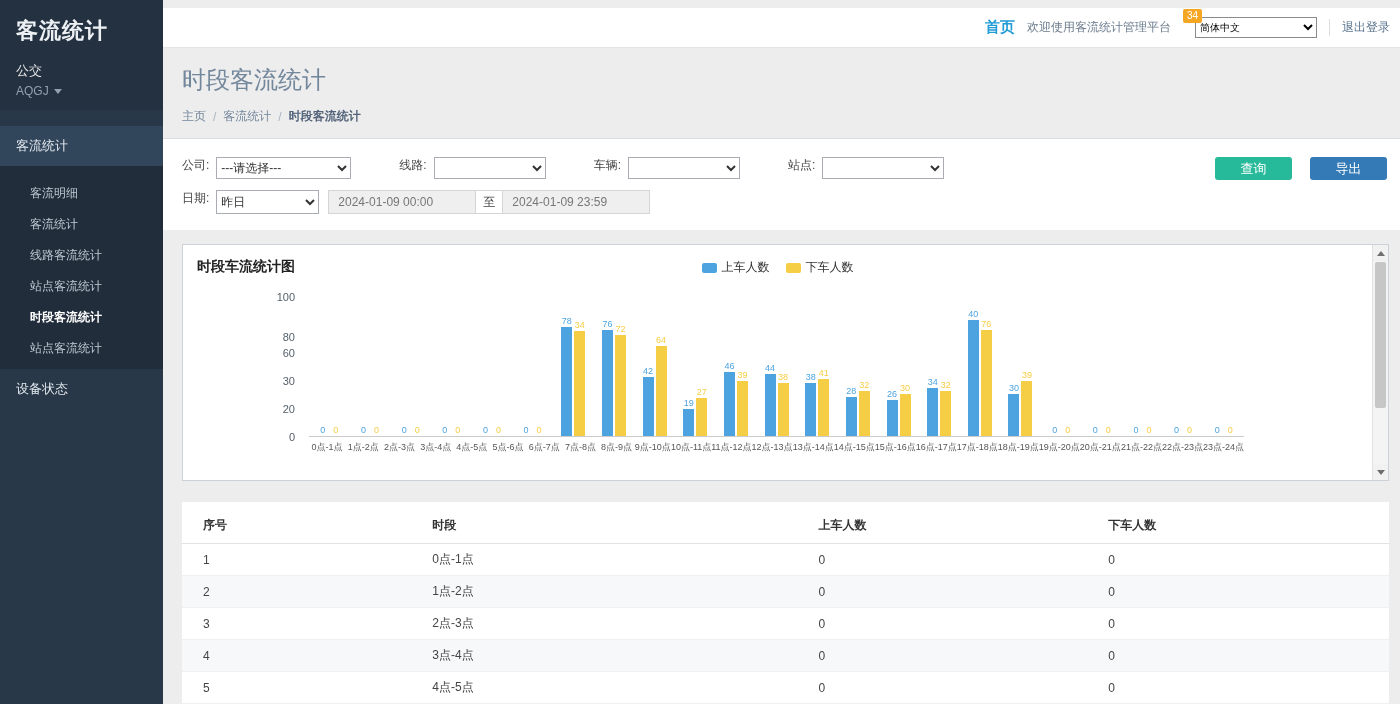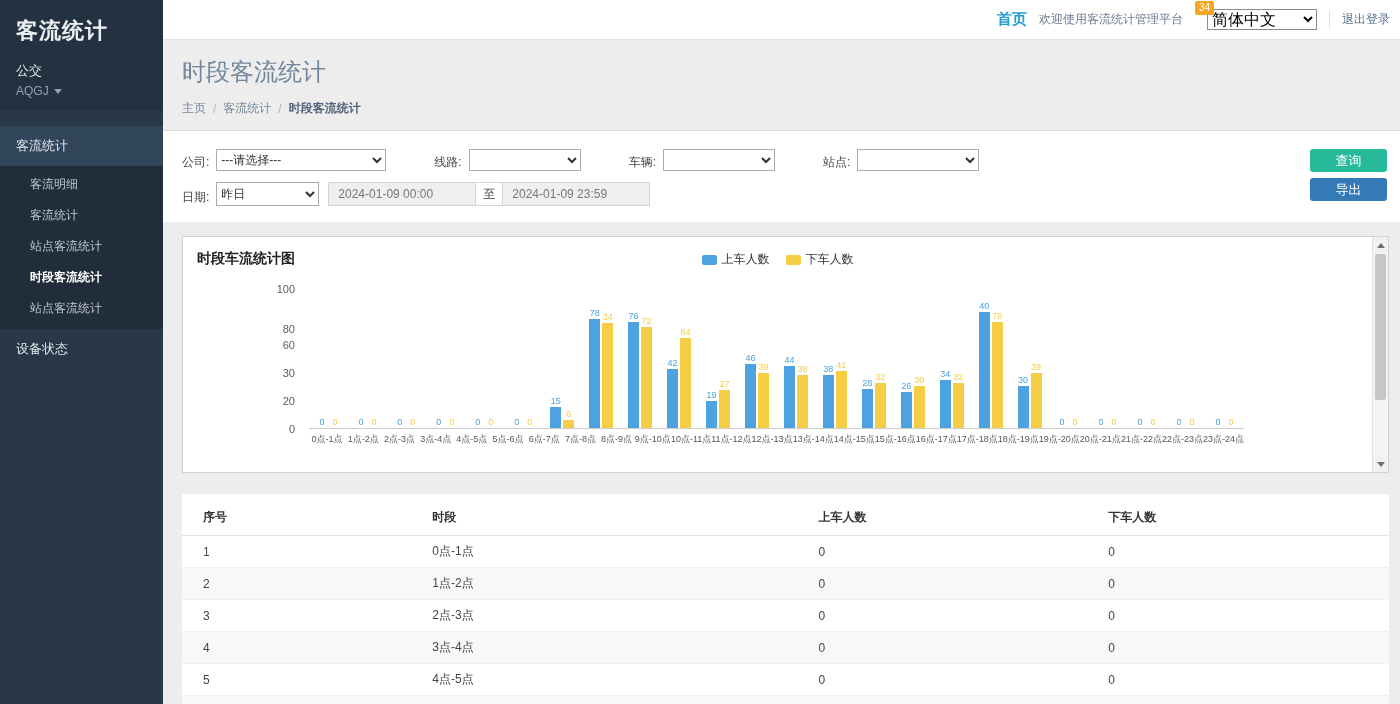--- a/index.html
+++ b/index.html
@@ -10,60 +10,60 @@
   
   .sidebar { width:163px; flex-shrink:0; background:#283848; height:704px; }
   .brand-area { background:#233140; padding:16px 16px 12px; }
   .brand { font-size:22px; font-weight:bold; color:#EDF1F4; letter-spacing:1px; }
   .org { margin-top:16px; font-size:13px; color:#E7E7E7; }
   .org-code { margin-top:4px; font-size:12px; color:#93A1AE; cursor:pointer; display:flex; align-items:center; gap:5px; }
   .caret-down { width:0; height:0; border-left:4px solid transparent; border-right:4px solid transparent; border-top:5px solid #93A1AE; display:inline-block; }
   .menu { margin-top:16px; }
   .menu-header { padding:11px 16px; font-size:13px; color:#E2E8EE; cursor:pointer; }
   .menu-header.open { background:#31455B; }
-  .submenu { background:#212D3A; padding:3px 0 5px; }
+  .submenu { background:#212D3A; padding:12px 0 5px; }
   .submenu-item { padding:7px 16px 7px 30px; font-size:12px; color:#BFC9D4; cursor:pointer; }
   .submenu-item.active { color:#FFFFFF; font-weight:bold; }
 
   
-  .main { flex:1; display:flex; flex-direction:column; background:#EDEDED; overflow:hidden; }
+  .main { flex:1; display:flex; flex-direction:column; background:#EDEDED; overflow:hidden;margin-top:8px; }
 
   
   .topbar { height:40px; background:#FFFFFF; border-bottom:1px solid #E4E4E4; display:flex; align-items:center; justify-content:flex-end; padding:0 10px; gap:12px; flex-shrink:0; }
   .home-link { font-size:15px; font-weight:bold; color:#219CD7; text-decoration:none; cursor:pointer; }
   .welcome { font-size:12px; color:#6B7B8D; }
   .lang-wrap { position:relative; margin-left:12px; }
   .notif-badge { position:absolute; top:-8px; left:-12px; background:#F5A623; color:#fff; font-size:10px; line-height:12px; padding:1px 4px; border-radius:2px; }
-  .lang-select { width:110px; height:21px; font-size:16px; border:1px solid #8B8B8B; background:#fff; font-family:inherit; }
+  .lang-select { width:122px; height:21px; font-size:10px; border:1px solid #8B8B8B; background:#fff; font-family:inherit; }
   .logout { font-size:12px; color:#5A738E; padding-left:12px; border-left:1px solid #DDD; cursor:pointer; white-space:nowrap; }
 
   
   .page-head { padding:16px 22px 0 19px; }
   .page-title { font-size:24px; font-weight:normal; color:#73879C; }
   .breadcrumb { margin-top:12px; font-size:12px; color:#8A98A8; display:flex; gap:7px; align-items:center; padding-bottom:13px; }
   .breadcrumb .crumb { cursor:pointer; color:#73879C; }
   .breadcrumb .sep { color:#A9B4BF; }
   .breadcrumb .current { color:#53647A; font-weight:bold; cursor:default; }
 
   
   .filter-panel { background:#fff; border-top:1px solid #D9DEE4; padding:18px 110px 16px 19px; position:relative; }
   .filter-row { display:flex; align-items:center; }
   .filter-row + .filter-row { margin-top:11px; }
-  .f-group { display:flex; align-items:flex-end; margin-right:48px; }
+  .f-group { display:flex; align-items:flex-start; margin-right:48px; }
   .f-label { font-size:12px; color:#444; margin-right:7px; white-space:nowrap; }
   .f-select { height:22px; font-size:12px; border:1px solid #A9ACB2; background:#fff; font-family:inherit; color:#333; }
-  .sel-company { width:170px; }
+  .sel-company { width:135px; }
   .sel-line { width:112px; }
   .sel-vehicle { width:112px; }
   .sel-station { width:122px; }
   .sel-preset { width:103px; height:24px; }
   .date-input { height:24px; width:148px; font-size:12px; color:#777; background:#EFEFEF; border:1px solid #D5D5D5; padding:0 9px; font-family:inherit; }
   .date-addon { height:24px; line-height:22px; border:1px solid #D5D5D5; background:#fff; font-size:12px; color:#444; padding:0 7px; margin:0 -1px; }
   .date-group { display:flex; align-items:center; margin-left:9px; }
-  .actions { position:absolute; right:13px; top:18px; display:flex; flex-direction:column; gap:6px;justify-content:center; }
+  .actions { position:absolute; right:13px; top:18px; display:flex; flex-direction:row; gap:18px;justify-content:center; }
   .btn { width:77px; height:23px; border:none; border-radius:3px; color:#fff; font-size:13px; cursor:pointer; font-family:inherit; line-height:23px; text-align:center; }
   .btn-query { background:#26B99A; }
   .btn-export { background:#337AB7; }
 
   
   .chart-card { background:#fff; border:1px solid #CDD2D8; margin:14px 11px 0 19px; height:237px; display:flex; overflow:hidden; }
   .chart-inner { flex:1; padding:12px 14px 8px; position:relative; }
   .chart-head { position:relative; height:24px; }
   .chart-title { font-size:14px; font-weight:bold; color:#222; }
   .legend { position:absolute; left:50%; top:2px; transform:translateX(-50%); display:flex; gap:16px; align-items:center; }
@@ -108,20 +108,21 @@
       <div class="org-code">
         <span>AQGJ</span>
         <span class="caret-down"></span>
       </div>
     </div>
     <nav class="menu" id="sidebar-menu">
         <div class="menu-header open">客流统计</div>
         <div class="submenu">
           <div class="submenu-item">客流明细</div>
           <div class="submenu-item">客流统计</div>
+          <div class="submenu-item">线路客流统计</div>
           <div class="submenu-item">站点客流统计</div>
           <div class="submenu-item active">时段客流统计</div>
           <div class="submenu-item">站点客流统计</div>
         </div>
         <div class="menu-header">设备状态</div>
       </nav>
   </aside>
 
   <div class="main">
 
@@ -264,30 +265,20 @@
                 </div>
               </div>
               <div class="bar-group">
                 <div class="bar-col">
                   <span class="bar-val" style="color: rgb(77, 163, 223);">0</span>
                   <div class="bar" style="height: 0px; background: rgb(77, 163, 223);"></div>
                 </div>
                 <div class="bar-col">
                   <span class="bar-val" style="color: rgb(246, 206, 70);">0</span>
                   <div class="bar" style="height: 0px; background: rgb(246, 206, 70);"></div>
-                </div>
-              </div>
-              <div class="bar-group">
-                <div class="bar-col">
-                  <span class="bar-val" style="color: rgb(77, 163, 223);">15</span>
-                  <div class="bar" style="height: 21px; background: rgb(77, 163, 223);"></div>
-                </div>
-                <div class="bar-col">
-                  <span class="bar-val" style="color: rgb(246, 206, 70);">6</span>
-                  <div class="bar" style="height: 8.4px; background: rgb(246, 206, 70);"></div>
                 </div>
               </div>
               <div class="bar-group">
                 <div class="bar-col">
                   <span class="bar-val" style="color: rgb(77, 163, 223);">78</span>
                   <div class="bar" style="height: 109.2px; background: rgb(77, 163, 223);"></div>
                 </div>
                 <div class="bar-col">
                   <span class="bar-val" style="color: rgb(246, 206, 70);">34</span>
                   <div class="bar" style="height: 105px; background: rgb(246, 206, 70);"></div>

